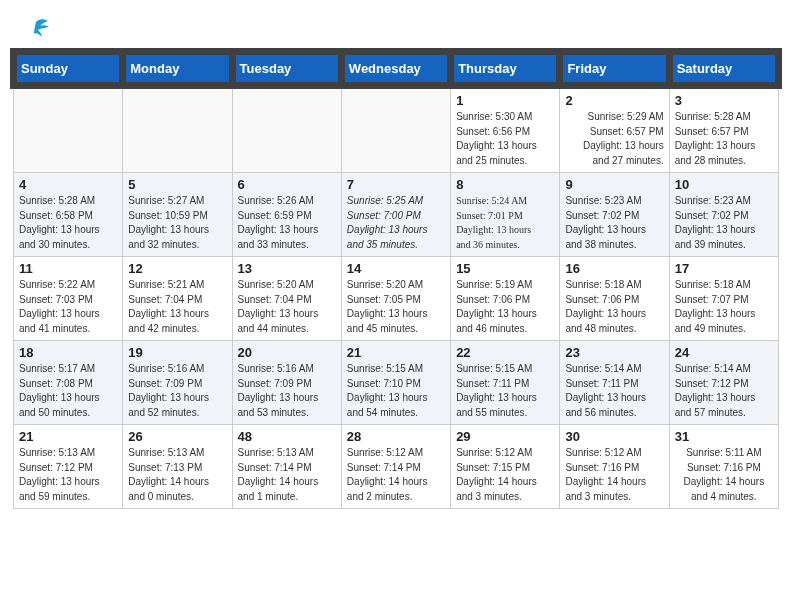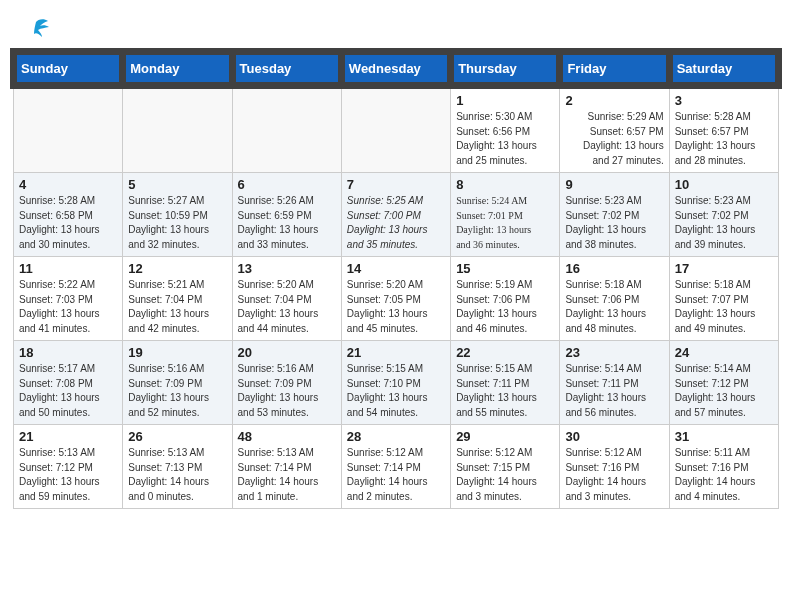--- a/index.html
+++ b/index.html
@@ -345,20 +345,20 @@
         </td>
         <td>
           <span class="day-number">30</span>
           <div class="day-info" style="white-space: pre-line;">Sunrise: 5:12 AM
 Sunset: 7:16 PM
 Daylight: 14 hours
 and 3 minutes.</div>
         </td>
         <td>
           <span class="day-number">31</span>
-          <div class="day-info" style="white-space: pre-line;">Sunrise: 5:11 AM
+          <div class="day-info" style="white-space: pre-line; text-align: center;">Sunrise: 5:11 AM
 Sunset: 7:16 PM
 Daylight: 14 hours
 and 4 minutes.</div>
         </td>
       </tr>
     </tbody>
 </table>
 
 </body></html>

